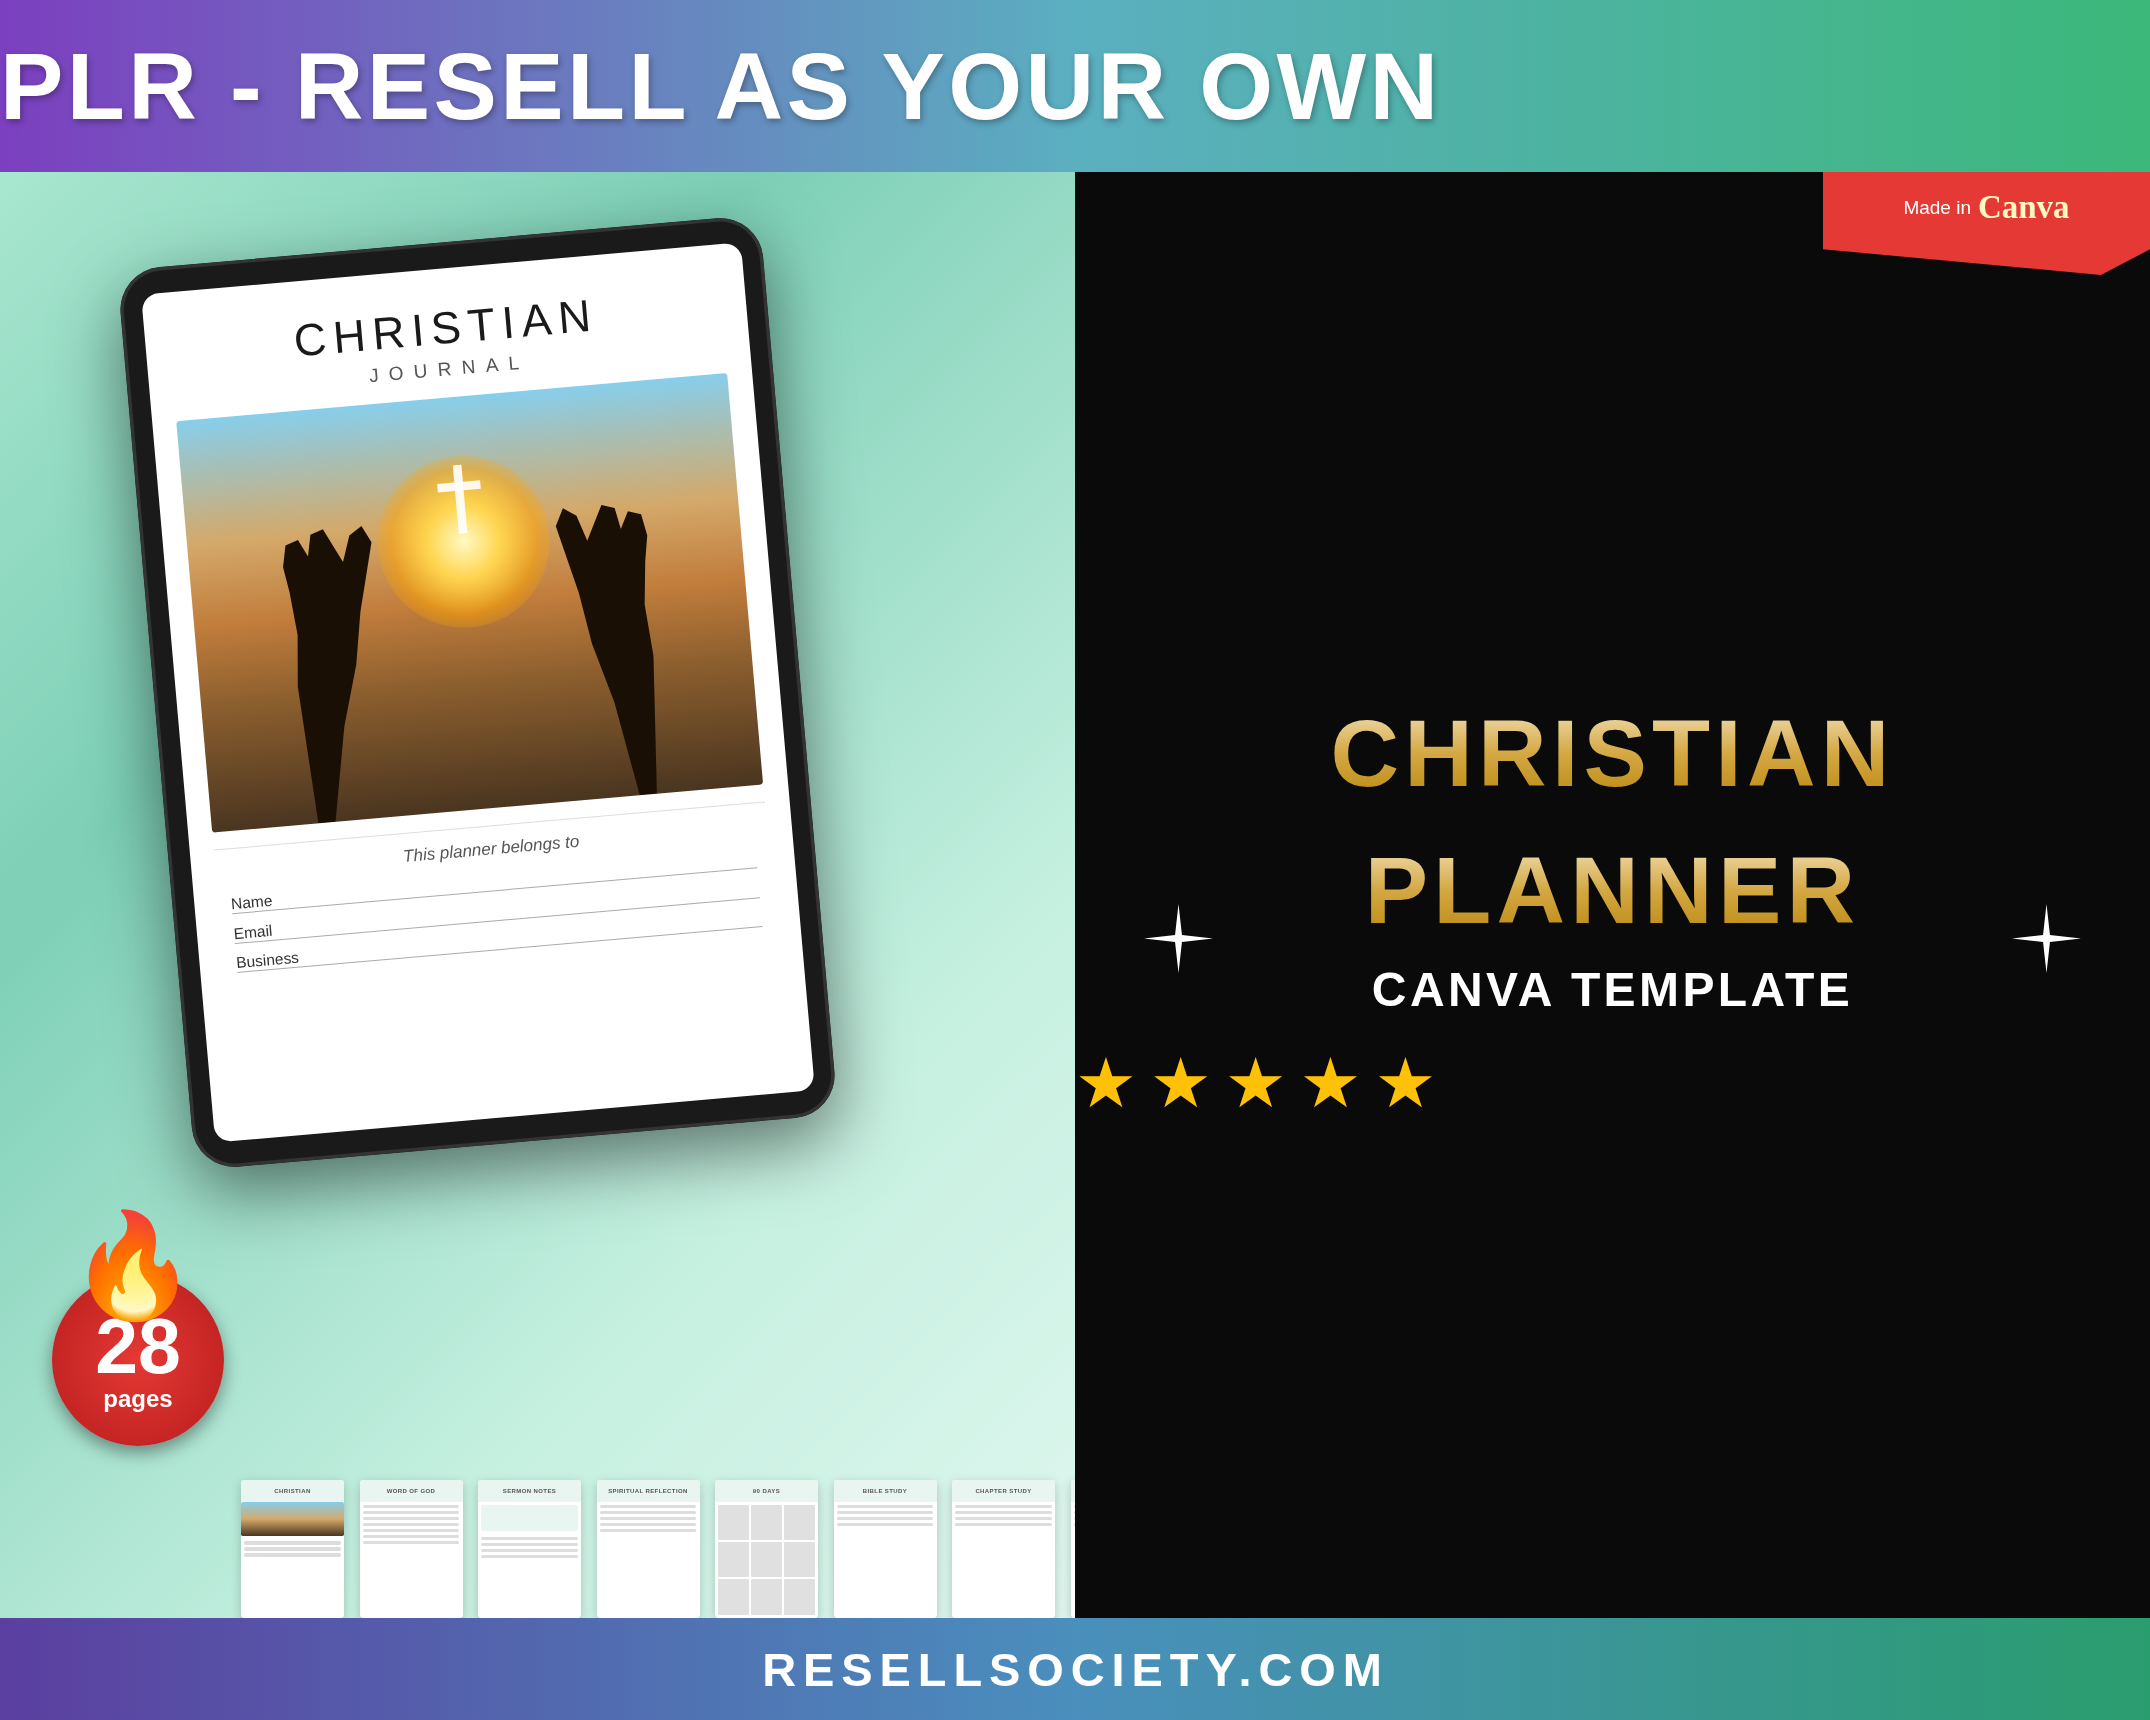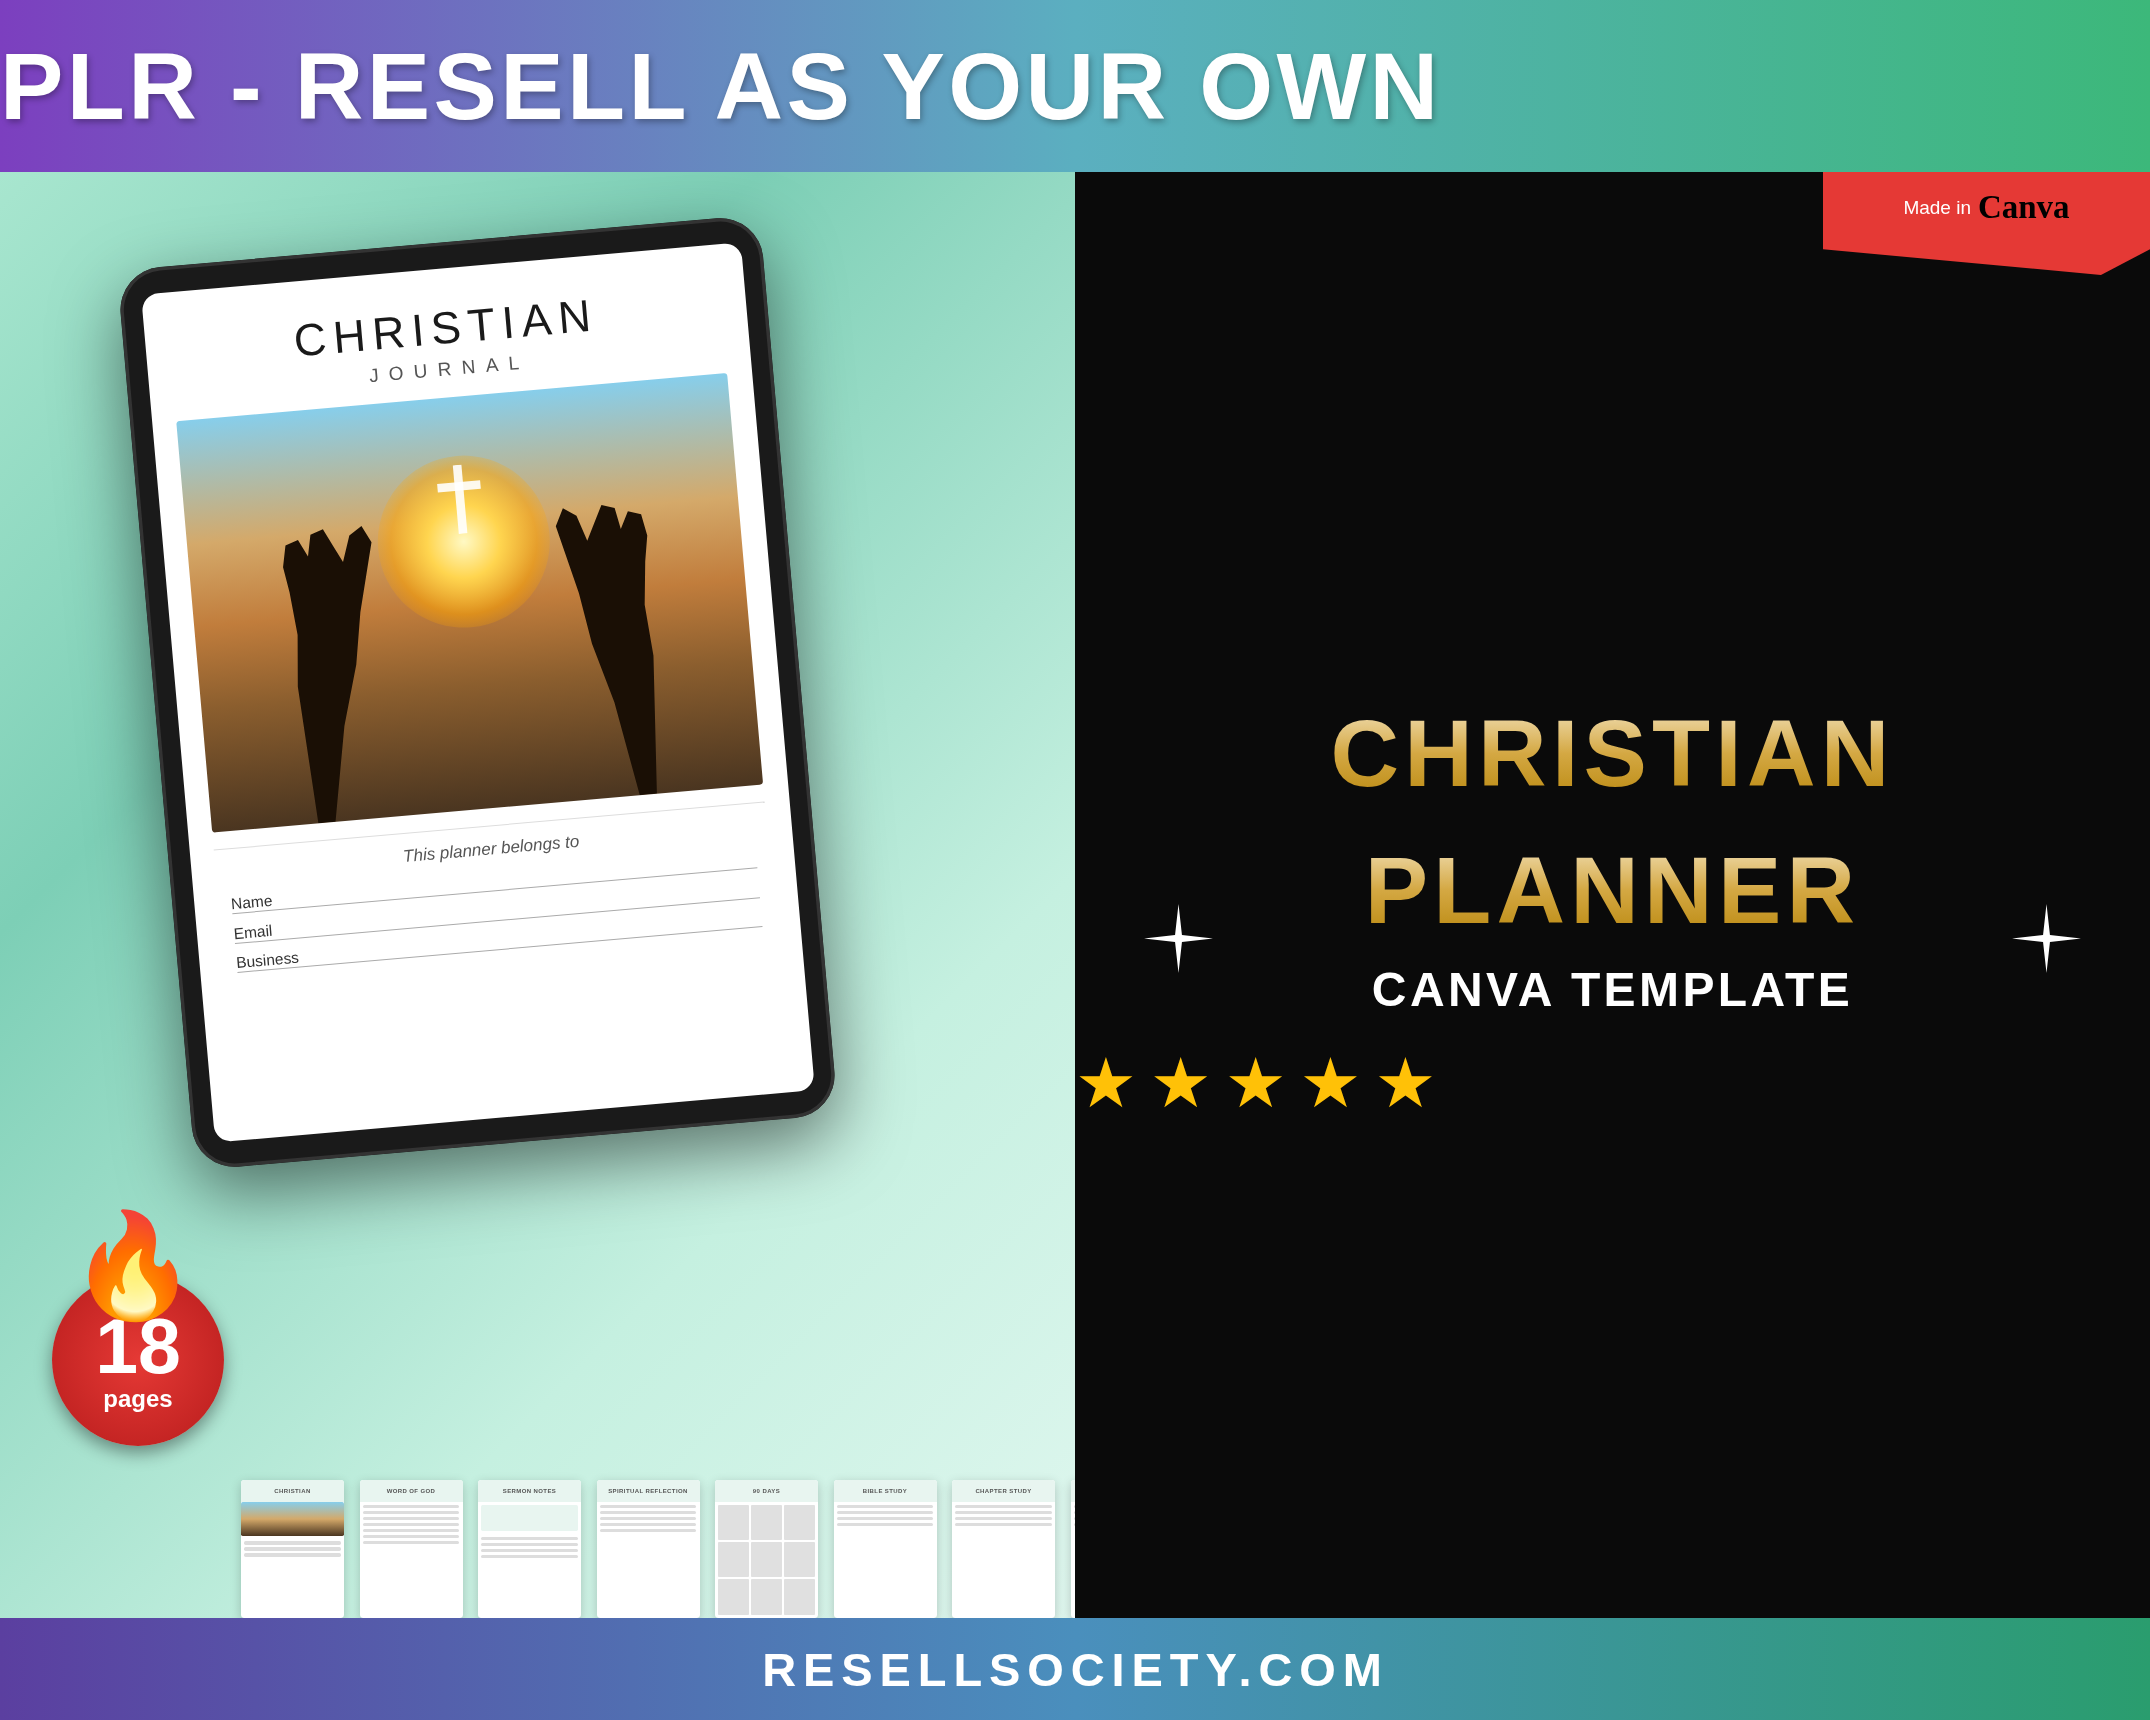--- a/index.html
+++ b/index.html
@@ -309,21 +309,21 @@
       font-weight: 400;
       display: flex;
       align-items: center;
       gap: 6.9px;
     }
 
     .canva-script {
       font-family: cursive;
       font-size: 33px;
       font-weight: 700;
-      color: #000000;
+      color: #fef9c3;
     }
 
     
     .plr-title {
       font-size: 224px;
       font-weight: 900;
       color: white;
       letter-spacing: 8.6px;
       line-height: 1;
       margin-top: 69px;
@@ -472,21 +472,21 @@
                 <span class="form-label">Business</span>
               </div>
             </div>
           </div>
         </div>
       </div>
 
       <div class="badge-container">
         <div class="flame-icon">🔥</div>
         <div class="badge-circle">
-          <span class="badge-number">18</span>
+          <span class="badge-number">28</span>
           <span class="badge-pages">pages</span>
         </div>
       </div>
 
       <div class="thumbnails-row">
 
         <div class="thumb">
           <div class="thumb-header">
             <span class="thumb-header-text">CHRISTIAN</span>
           </div>

